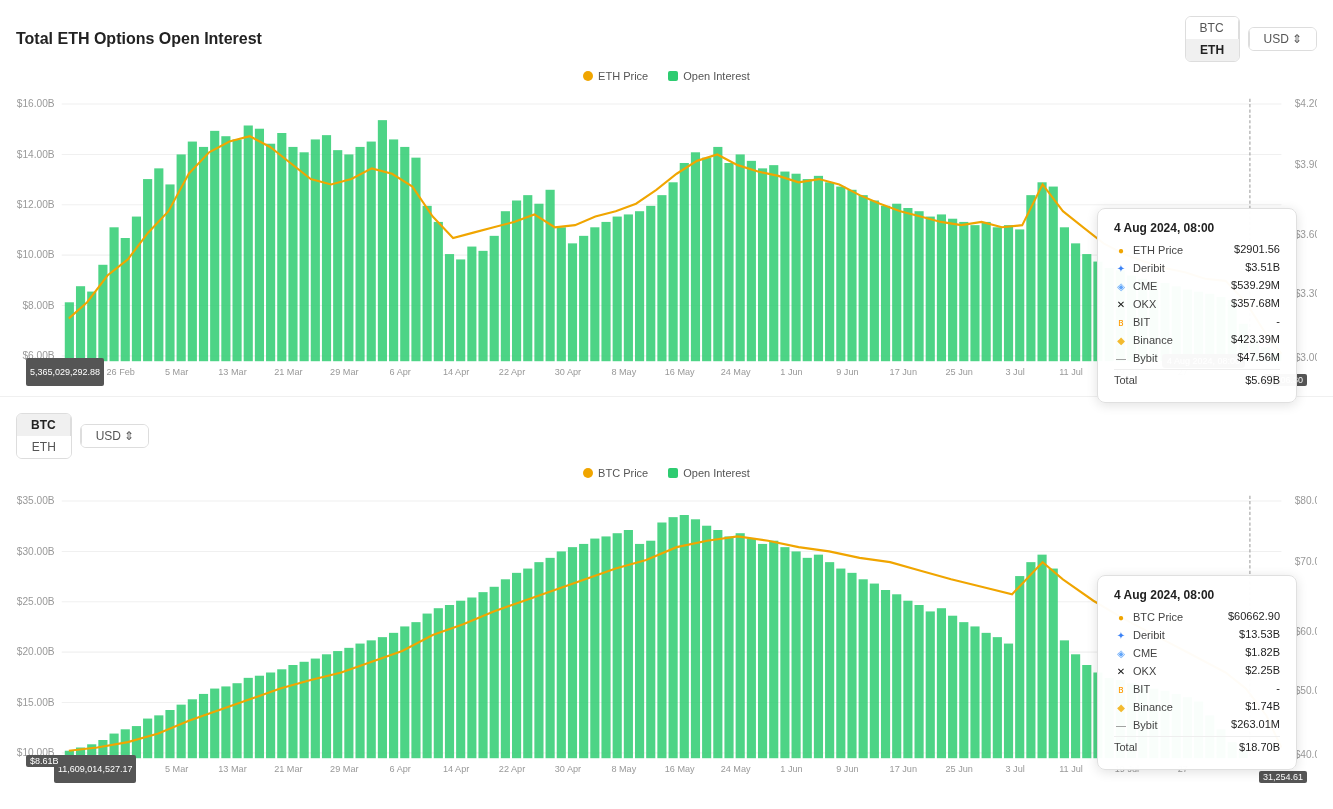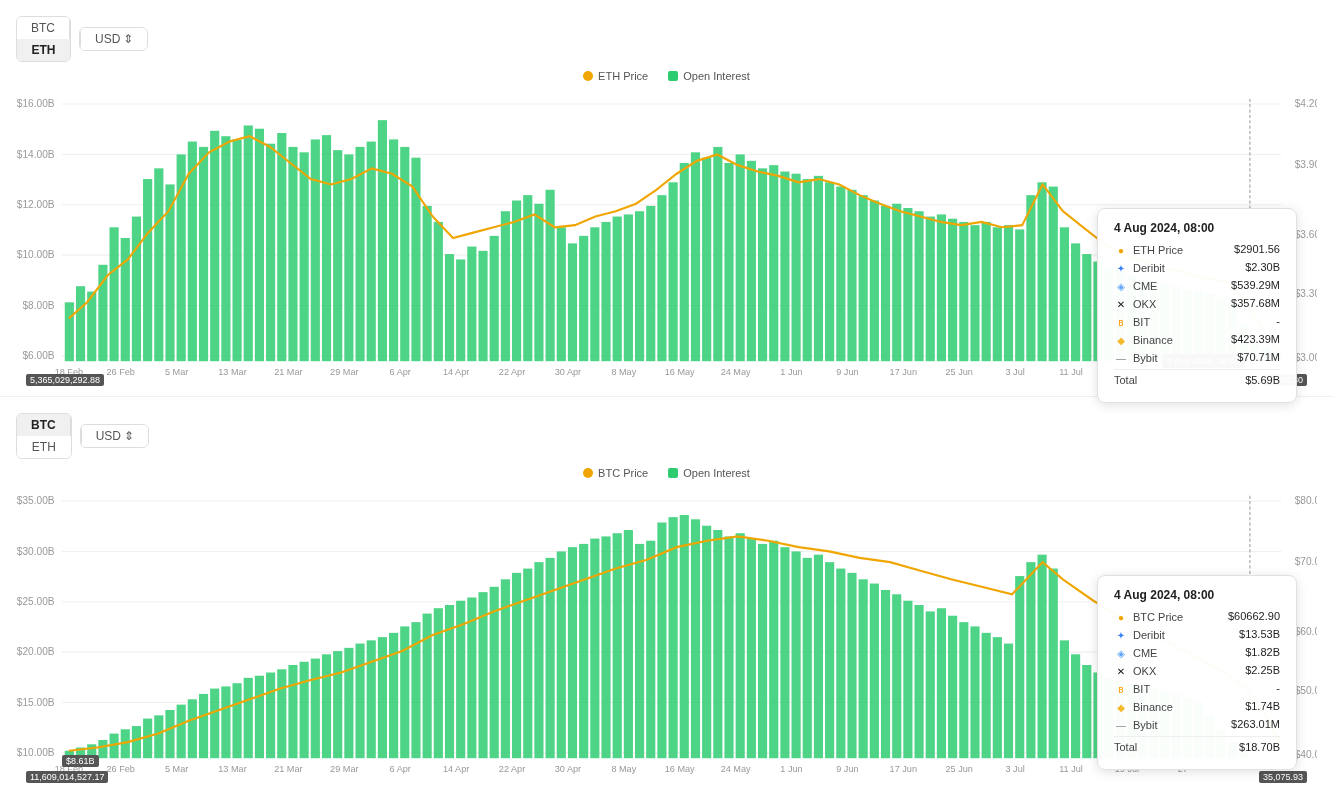--- a/index.html
+++ b/index.html
@@ -126,21 +126,21 @@
       border-top: 1px solid #eee;
       margin: 4px 0;
     }
     .bottom-label {
       position: absolute;
       bottom: 2px;
       left: 10px;
       background: #555;
       color: #fff;
       font-size: 9px;
-      padding: 1px 4px;
+      padding: 9px 4px;
       border-radius: 2px;
     }
     .bottom-label-right {
       position: absolute;
       bottom: 2px;
       right: 10px;
       background: #555;
       color: #fff;
       font-size: 9px;
       padding: 1px 4px;
@@ -150,20 +150,21 @@
       border: none;
       border-top: 1px solid #f0f0f0;
       margin: 0;
     }
   </style>
 </head>
 <body>
 
 <div class="chart-section">
   <div class="chart-header">
+    <span class="chart-title">Total ETH Options Open Interest</span>
     <div style="display:flex;gap:8px;align-items:center;">
       <div class="btn-group">
         <button>BTC</button>
         <button class="active">ETH</button>
       </div>
       <div class="btn-group">
         <button class="currency-btn">
           <span>USD</span>
           <span>⇕</span>
         </button>
@@ -358,21 +359,21 @@
           <span class="tooltip-icon" style="color:#f0a500;">●</span>
           <span>ETH Price</span>
         </span>
         <span class="tooltip-value">$2901.56</span>
       </div>
       <div class="tooltip-row">
         <span class="tooltip-label">
           <span class="tooltip-icon" style="color:#3b82f6;">✦</span>
           <span>Deribit</span>
         </span>
-        <span class="tooltip-value">$2.30B</span>
+        <span class="tooltip-value">$3.51B</span>
       </div>
       <div class="tooltip-row">
         <span class="tooltip-label">
           <span class="tooltip-icon" style="color:#60a5fa;">◈</span>
           <span>CME</span>
         </span>
         <span class="tooltip-value">$539.29M</span>
       </div>
       <div class="tooltip-row">
         <span class="tooltip-label">
@@ -393,21 +394,21 @@
           <span class="tooltip-icon" style="color:#f3ba2f;">◆</span>
           <span>Binance</span>
         </span>
         <span class="tooltip-value">$423.39M</span>
       </div>
       <div class="tooltip-row">
         <span class="tooltip-label">
           <span class="tooltip-icon" style="color:#888;">—</span>
           <span>Bybit</span>
         </span>
-        <span class="tooltip-value">$70.71M</span>
+        <span class="tooltip-value">$47.56M</span>
       </div>
       <hr class="divider">
       <div class="tooltip-row">
         <span class="tooltip-label">
           <span>Total</span>
         </span>
         <span class="tooltip-value">$5.69B</span>
       </div>
     </div>
   </div>
@@ -593,25 +594,25 @@
       <text x="928" y="268" font-size="9" fill="#999" text-anchor="middle">25 Jun</text>
       <text x="983" y="268" font-size="9" fill="#999" text-anchor="middle">3 Jul</text>
       <text x="1038" y="268" font-size="9" fill="#999" text-anchor="middle">11 Jul</text>
       <text x="1093" y="268" font-size="9" fill="#999" text-anchor="middle">19 Jul</text>
       <text x="1148" y="268" font-size="9" fill="#999" text-anchor="middle">27</text>
 
       <line x1="1214" y1="10" x2="1214" y2="255" stroke="#999" stroke-width="1" stroke-dasharray="3,2"></line>
     </svg>
 
     
-    <div class="bottom-label" style="font-size:9px;">11,609,014,527.17</div>
-    
-    <div style="position:absolute;bottom:18px;left:10px;background:#555;color:#fff;font-size:9px;padding:1px 4px;border-radius:2px;margin-left:36px;">$8.61B</div>
-    
-    <div class="bottom-label-right" style="font-size:9px;">35,075.93</div>
+    <div class="bottom-label" style="font-size:9px;margin-left:28px;">11,609,014,527.17</div>
+    
+    <div style="position:absolute;bottom:18px;left:10px;background:#555;color:#fff;font-size:9px;padding:1px 4px;border-radius:2px;">$8.61B</div>
+    
+    <div class="bottom-label-right" style="font-size:9px;">31,254.61</div>
 
     
     <div class="tooltip-box" style="top: 90px; right: 20px;">
       <div class="tooltip-date">4 Aug 2024, 08:00</div>
       <div class="tooltip-row">
         <span class="tooltip-label">
           <span class="tooltip-icon" style="color:#f0a500;">●</span>
           <span>BTC Price</span>
         </span>
         <span class="tooltip-value">$60662.90</span>

